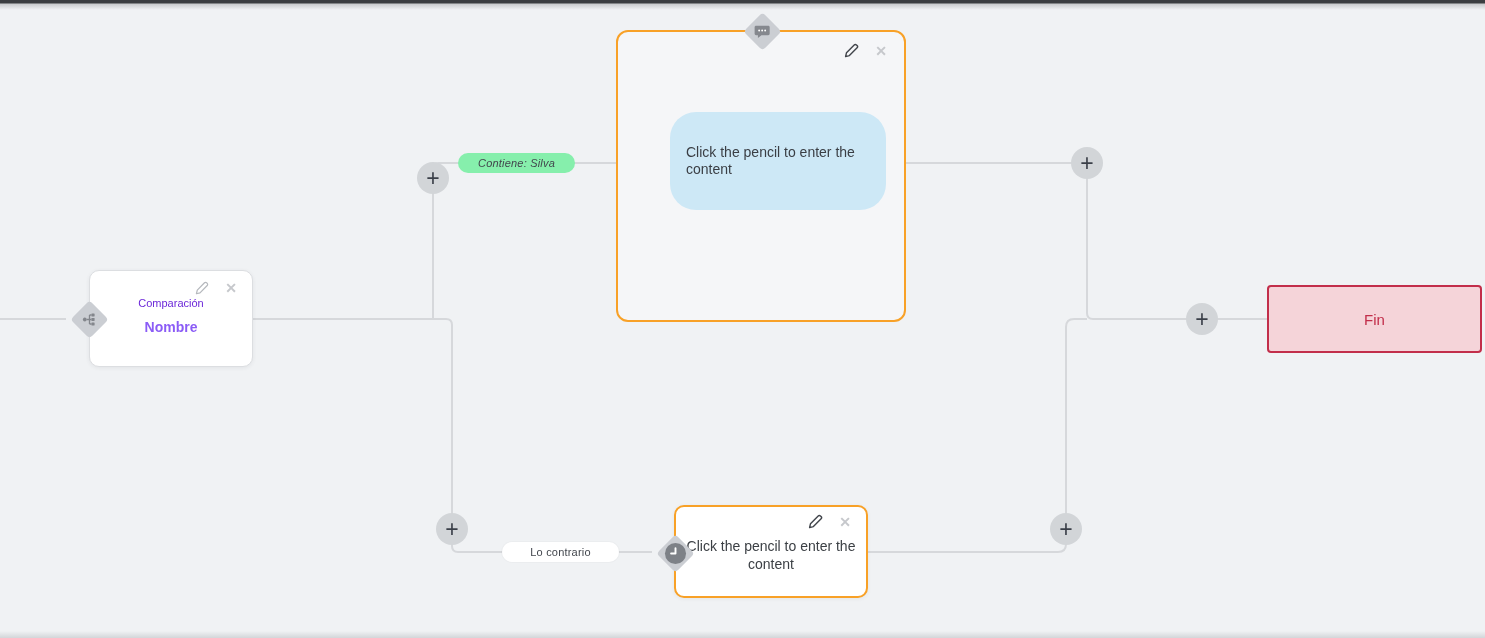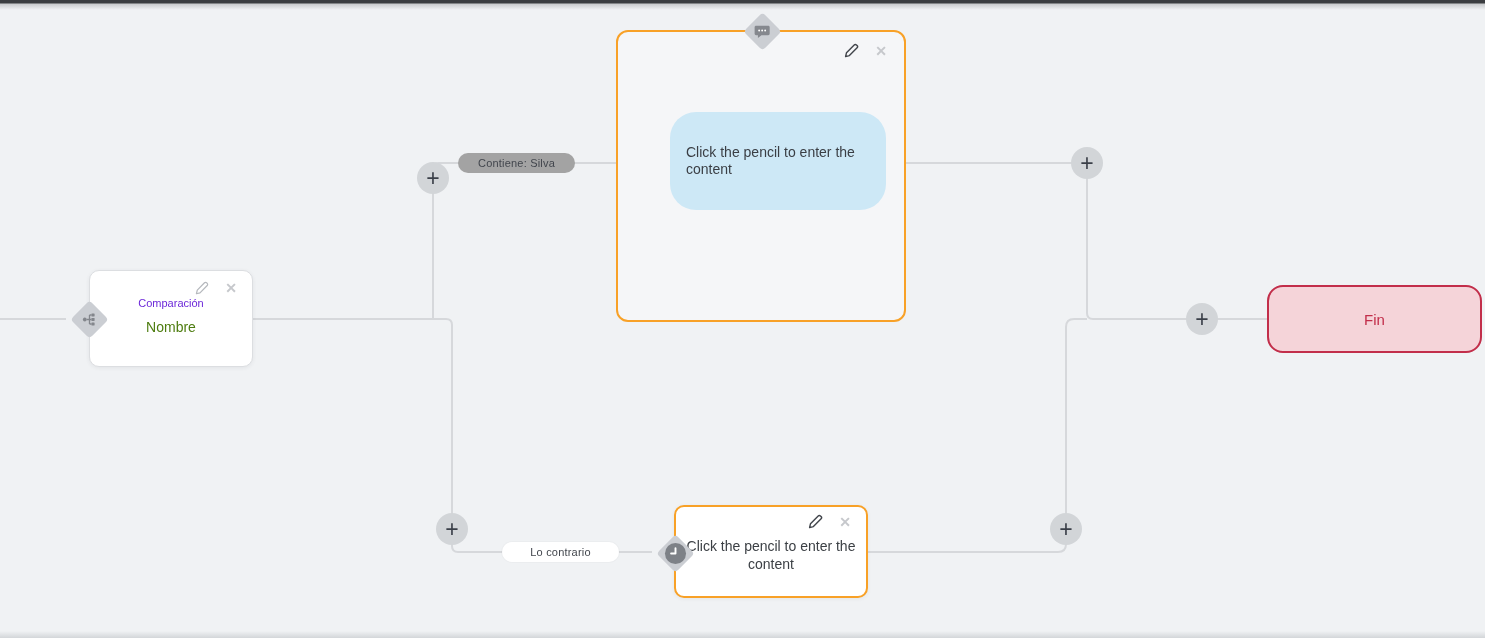--- a/index.html
+++ b/index.html
@@ -12,56 +12,56 @@
     background:linear-gradient(to bottom, #3a3d40 0, #3a3d40 3px, rgba(58,61,64,.22) 4px, rgba(58,61,64,0) 10px); z-index:6; }
   .bottom-edge-shadow { position:absolute; bottom:0; left:0; width:100%; height:7px;
     background:linear-gradient(to top, #d3d6d9 0, rgba(211,214,217,0) 7px); z-index:6; }
 
   svg.edges { position:absolute; top:0; left:0; z-index:1; }
   svg.edges path { stroke:#d6d8db; stroke-width:2; fill:none; }
 
   .edge-label { position:absolute; z-index:2; height:20px; border-radius:10px;
     display:flex; align-items:center; justify-content:center;
     font-size:11px; color:#42464d; letter-spacing:.2px; }
-  .edge-label.gray { background:#a3a3a3; }
+  .edge-label.gray { background:#86efac;font-style:italic; }
   .edge-label.white { background:#ffffff; box-shadow:0 0 0 1px rgba(0,0,0,0.02); }
 
   .add-btn { position:absolute; width:32px; height:32px; border-radius:50%;
     background:#d2d5d8; z-index:3; display:flex; align-items:center; justify-content:center;
     cursor:pointer; }
   .add-btn span { font-size:23px; line-height:30px; color:#3a3f48; font-weight:400; }
 
   .node { position:absolute; z-index:2; }
 
   
   .condition-node { left:89px; top:270px; width:164px; height:97px; background:#ffffff;
     border:1px solid #dcdee1; border-radius:10px; box-shadow:0 1px 4px rgba(40,45,50,.07); }
   .condition-node .titles { position:absolute; top:26px; left:0; width:100%; text-align:center; }
   .condition-node .t1 { font-size:11px; color:#6d28d9; margin-bottom:10px; }
-  .condition-node .t2 { font-size:14px; color:#4d7c0f; }
+  .condition-node .t2 { font-size:14px; color:#8b5cf6;font-weight:bold; }
 
   
   .message-node { left:616px; top:30px; width:290px; height:292px; background:#f5f6f8;
     border:2px solid #f8a127; border-radius:12px; }
   .bubble { position:absolute; left:52px; top:80px; width:216px; height:98px; background:#cde8f6;
     border-radius:26px; display:flex; align-items:center; padding:10px 22px 10px 16px;
     font-size:14px; color:#3a3e44; line-height:1.25; }
   .message-footer { position:absolute; left:0; bottom:0; width:100%; height:52px; background:#ffffff;
     border-top:1px solid #e2e3e6; border-radius:0 0 10px 10px;
     display:flex; align-items:center; justify-content:center; font-size:14px; color:#54585e; }
 
   
   .wait-node { left:674px; top:505px; width:194px; height:93px; background:#ffffff;
     border:2px solid #f8a127; border-radius:10px; box-shadow:0 1px 4px rgba(40,45,50,.06); }
   .wait-node .wtext { position:absolute; top:30px; left:8px; right:8px; text-align:center;
     font-size:14px; color:#3c4045; line-height:1.3; }
 
   
   .end-node { left:1267px; top:285px; width:215px; height:68px; background:#f5d4d9;
-    border:2px solid #c22e4a; border-radius:16px; display:flex; align-items:center;
+    border:2px solid #c22e4a; border-radius:4px; display:flex; align-items:center;
     justify-content:center; font-size:15px; color:#c22e4a; }
 
   
   .diamond { position:absolute; width:27px; height:27px; background:#cbced3; border-radius:4px;
     transform:rotate(45deg); display:flex; align-items:center; justify-content:center; z-index:3; }
   .diamond .di { transform:rotate(-45deg); display:flex; align-items:center; justify-content:center; }
 
   
   .node-actions { position:absolute; top:8px; right:12px; display:flex; gap:12px; align-items:center; z-index:4; }
   .icon-btn { width:18px; height:18px; display:flex; align-items:center; justify-content:center; cursor:pointer; }

